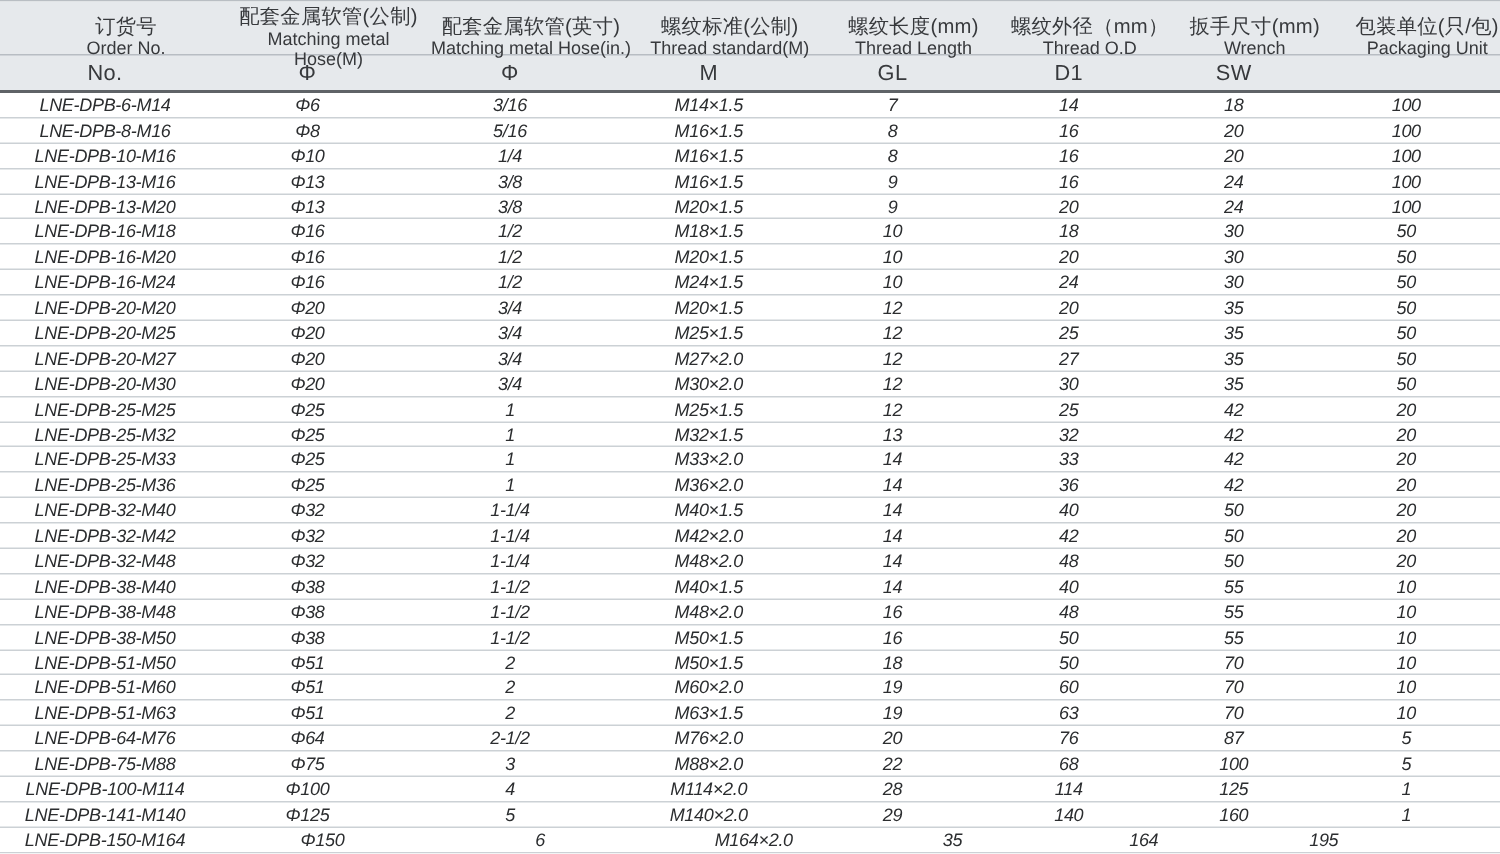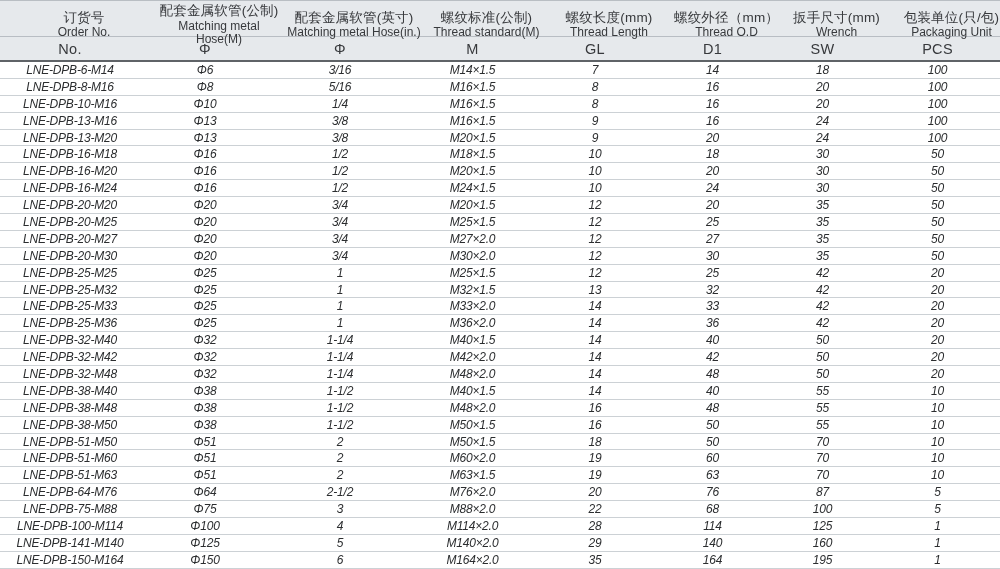--- a/index.html
+++ b/index.html
@@ -31,21 +31,21 @@
   }
   .hcell .cn{font-size:13.5px;color:var(--header-text);letter-spacing:0.2px;}
   .hcell .en{font-size:12px;color:var(--header-text);margin-top:1px;}
   .hrow-sym{height:23px;}
   .scell{
     display:flex;align-items:center;justify-content:center;
     font-size:14.5px;color:var(--header-text);letter-spacing:0.3px;
   }
   .tbody{background:#ffffff;font-style:italic;}
   .trow{height:16.9px;border-bottom:1px solid var(--row-line);}
-  .trow:last-child{border-bottom:1px solid var(--row-line);}
+  .trow:last-child{border-bottom:1px solid var(--row-line);gap:10px;}
   .tcell{
     display:flex;align-items:center;justify-content:center;
     font-size:12px;color:var(--data-text);
     letter-spacing:-0.2px;white-space:nowrap;
   }
 </style>
 </head>
 <body>
 
 <div class="sheet">
@@ -85,21 +85,20 @@
         </div>
       </div>
     <div class="hrow-sym grid8" id="hdr-sym">
         <div class="scell">No.</div>
         <div class="scell">Φ</div>
         <div class="scell">Φ</div>
         <div class="scell">M</div>
         <div class="scell">GL</div>
         <div class="scell">D1</div>
         <div class="scell">SW</div>
-        <div class="scell">PCS</div>
       </div>
   </div>
   <div class="tbody" id="tbody">
       <div class="trow grid8">
         <div class="tcell">LNE-DPB-6-M14</div>
         <div class="tcell">Φ6</div>
         <div class="tcell">3/16</div>
         <div class="tcell">M14×1.5</div>
         <div class="tcell">7</div>
         <div class="tcell">14</div>

